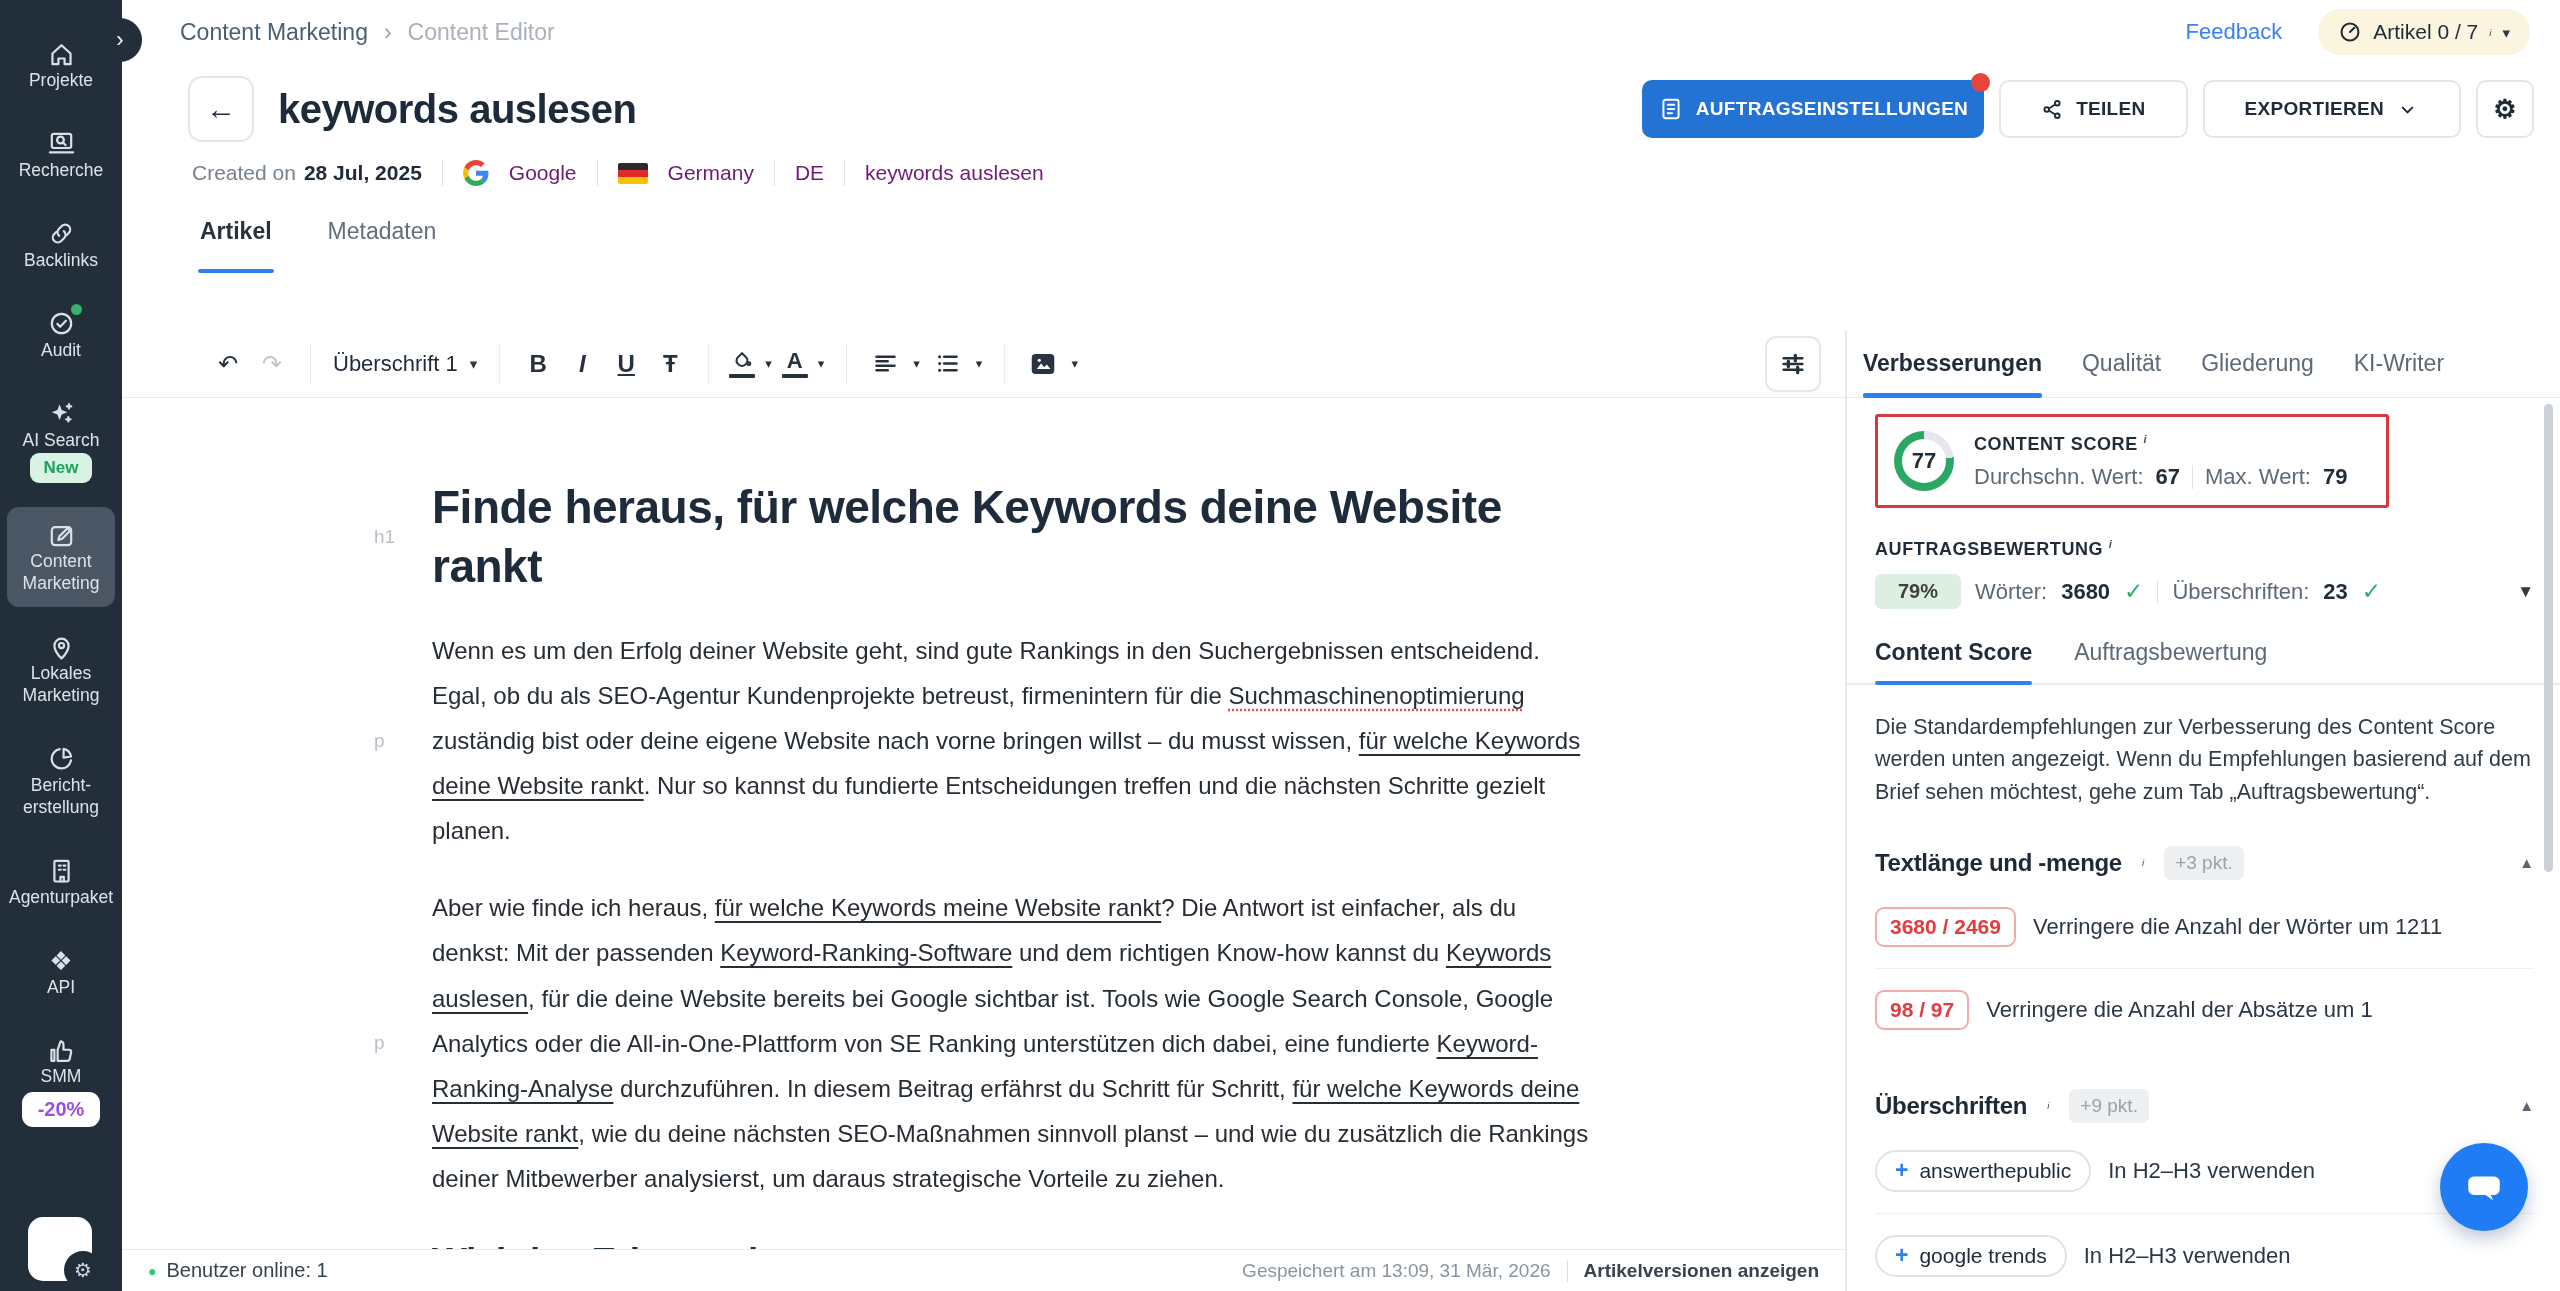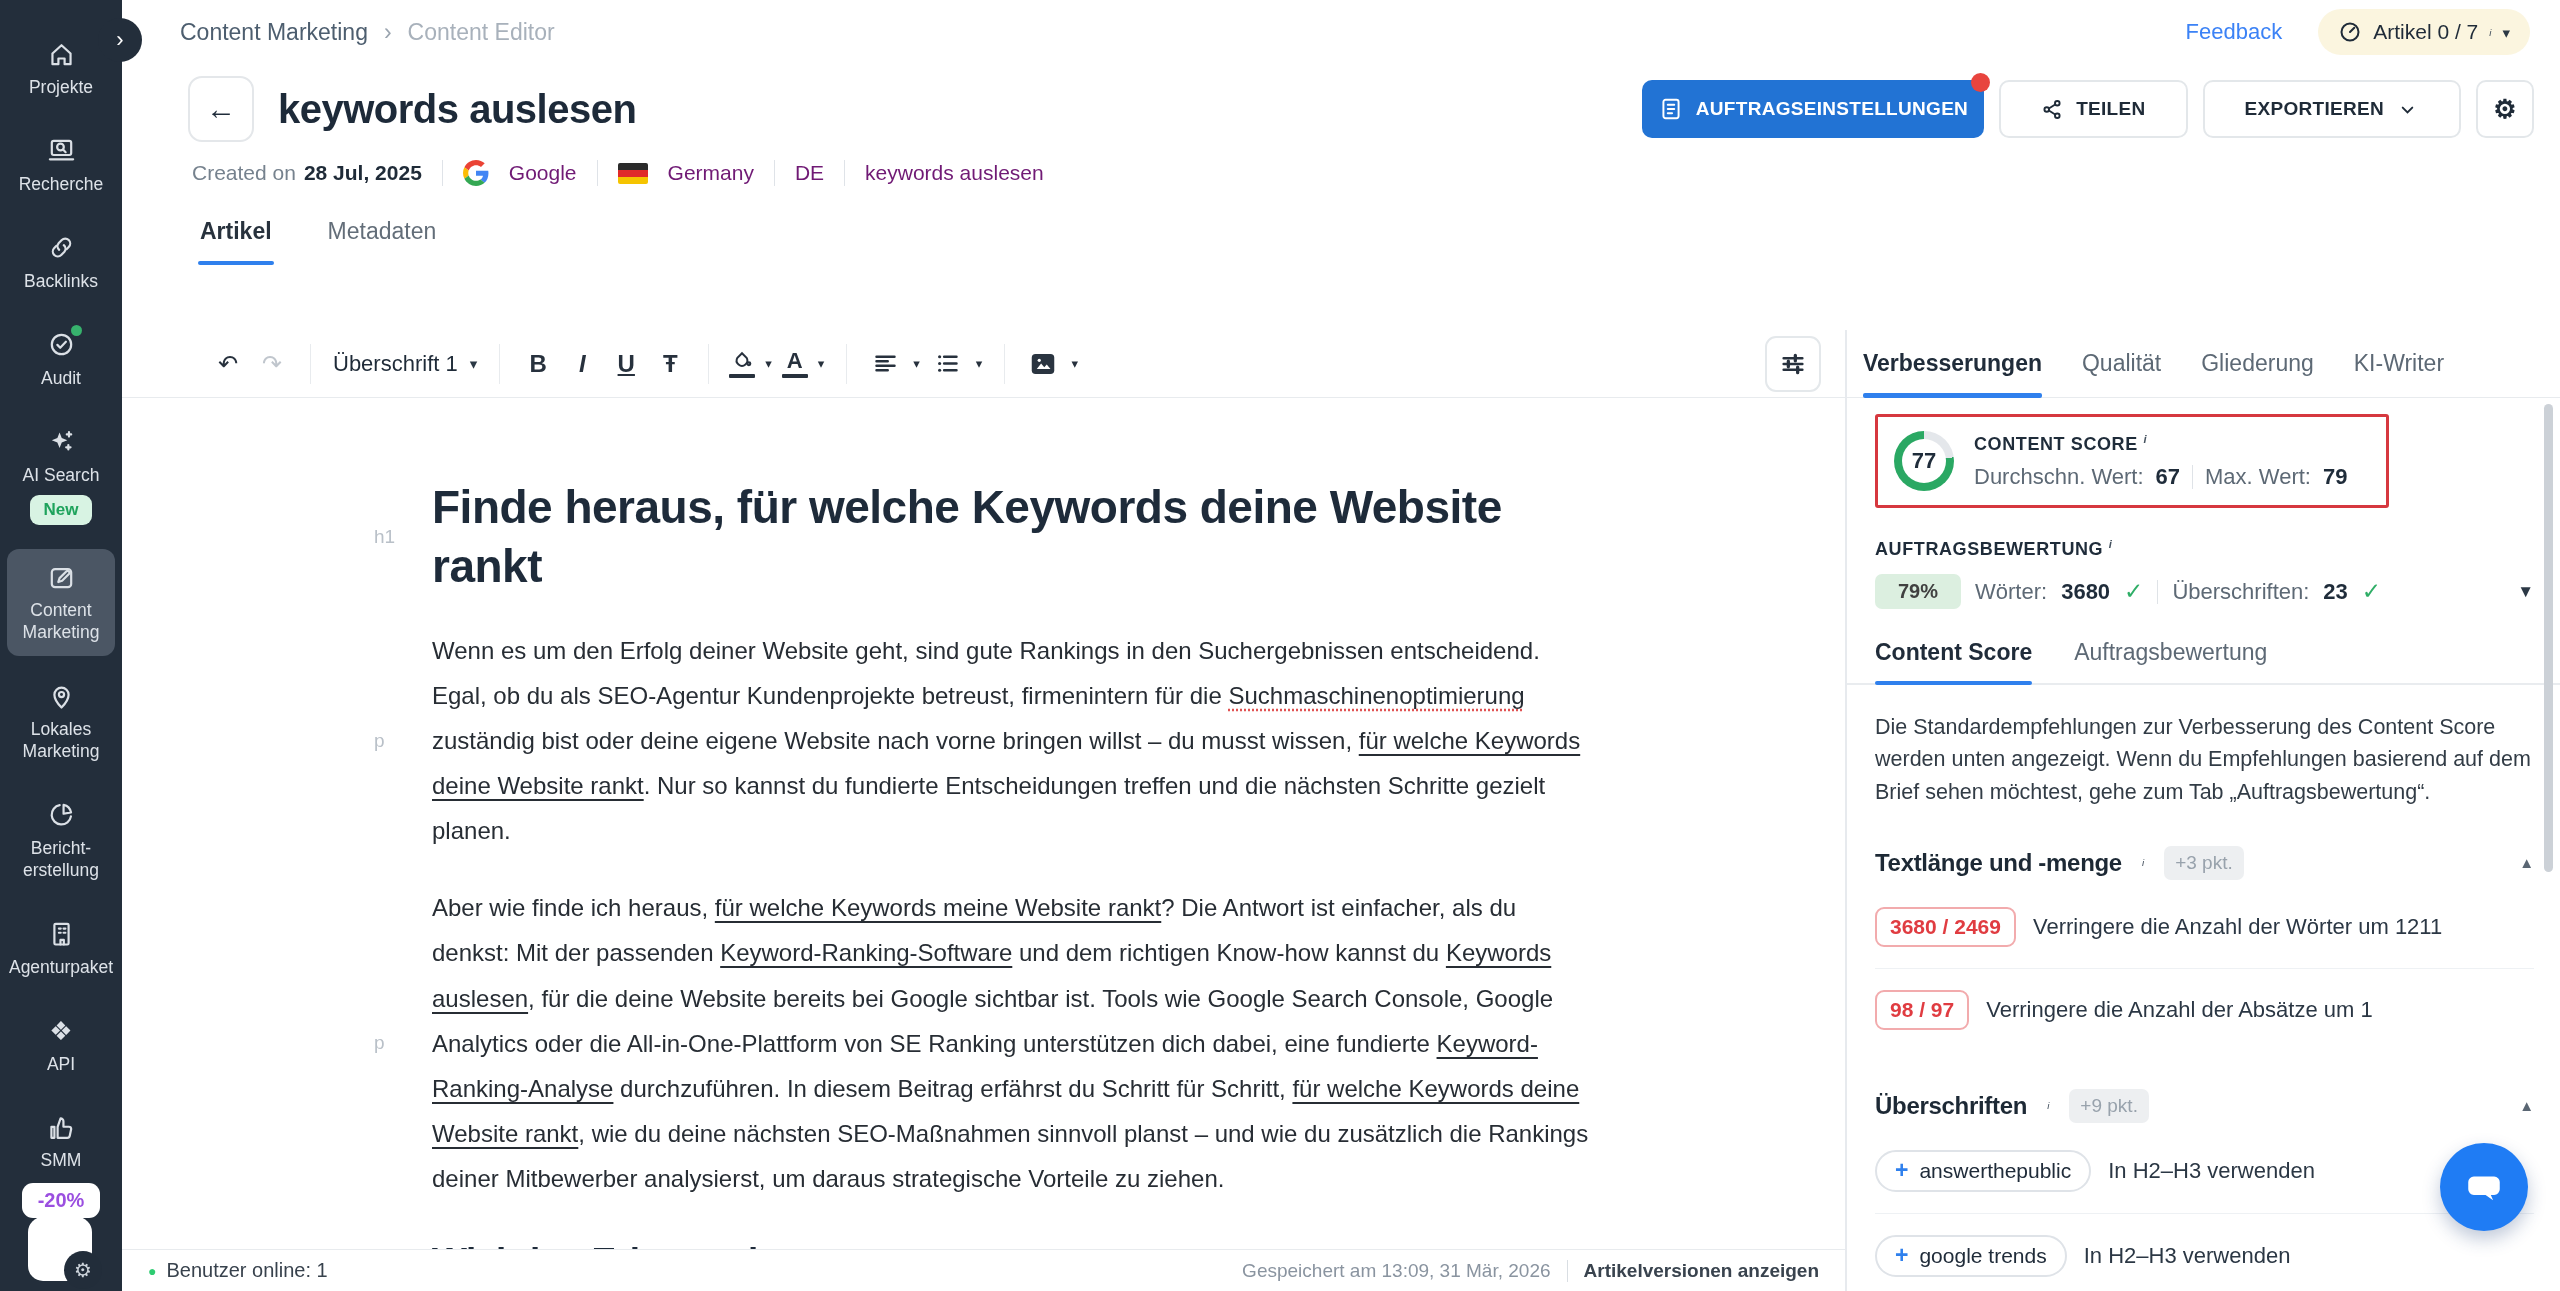--- a/index.html
+++ b/index.html
@@ -3,21 +3,21 @@
 <meta charset="utf-8">
 <style>
   * { margin:0; padding:0; box-sizing:border-box; }
   html,body { width:2560px; height:1291px; overflow:hidden; background:#fff;
     font-family:"Liberation Sans","DejaVu Sans",sans-serif; color:#1f2c3a; }
   .app { position:relative; width:2560px; height:1291px; }
 
   
   .sidebar { position:absolute; left:0; top:0; bottom:0; width:122px; background:#232e3b;
     display:flex; flex-direction:column; align-items:center; padding-top:26px; z-index:5; }
-  .side-item { width:108px; display:flex; flex-direction:column; align-items:center; gap:7px;
+  .side-item { width:108px; display:flex; flex-direction:column; align-items:center; 
     padding:12px 2px; margin-bottom:12px; border-radius:12px; cursor:pointer; position:relative; }
   .side-item .lbl { color:#dde2e8; font-size:17.5px; text-align:center; line-height:1.25; }
   .side-item.active { background:#4b5664; }
   .side-icon { width:32px; height:32px; display:grid; place-items:center; position:relative; }
   .side-icon svg { width:31px; height:31px; stroke:#dbe0e6; fill:none; stroke-width:1.7;
     stroke-linecap:round; stroke-linejoin:round; }
   .side-icon .gdot { position:absolute; right:-5px; top:-4px; width:11px; height:11px;
     border-radius:50%; background:#37b26d; }
   .badge-new { background:#d8f3e3; color:#1fa35c; font-weight:bold; font-size:17px;
     padding:5px 14px; border-radius:9px; margin-top:2px; }
@@ -62,21 +62,21 @@
   .btn-icon { width:58px; padding:0; justify-content:center; font-size:26px; }
 
   .meta-row { margin:18px 0 0 70px; display:flex; align-items:center; font-size:21px; color:#76828e; }
   .meta-row b { color:#1f2b38; margin-left:8px; }
   .meta-div { width:1px; height:26px; background:#dfe3e8; margin:0 20px; }
   .meta-item { display:flex; align-items:center; gap:20px; color:#701a75; }
   .gflag { width:30px; height:21px; border-radius:2px; overflow:hidden; display:inline-block; }
   .gflag div { height:7px; }
 
   .doc-tabs { margin:32px 0 0 78px; display:flex; gap:56px; font-size:23px; }
-  .doc-tab { position:relative; padding-bottom:20px; color:#636e79; cursor:pointer; }
+  .doc-tab { position:relative; padding-bottom:28px; color:#636e79; cursor:pointer; }
   .doc-tab.active { color:#28323d; font-weight:bold; }
   .doc-tab.active::after { content:""; position:absolute; left:-2px; right:-2px; bottom:0;
     height:4px; border-radius:2px; background:#2f80ed; }
 
   
   .workspace { position:absolute; top:330px; left:0; right:0; bottom:0; display:flex; }
   .editor { flex:1; display:flex; flex-direction:column; position:relative; min-width:0; }
   .toolbar { height:68px; border-bottom:1px solid #e8ebee; display:flex; align-items:center;
     padding:0 18px 0 84px; flex-shrink:0; }
   .tbtn { min-width:44px; height:44px; display:grid; place-items:center; font-size:24px; color:#27313d;

